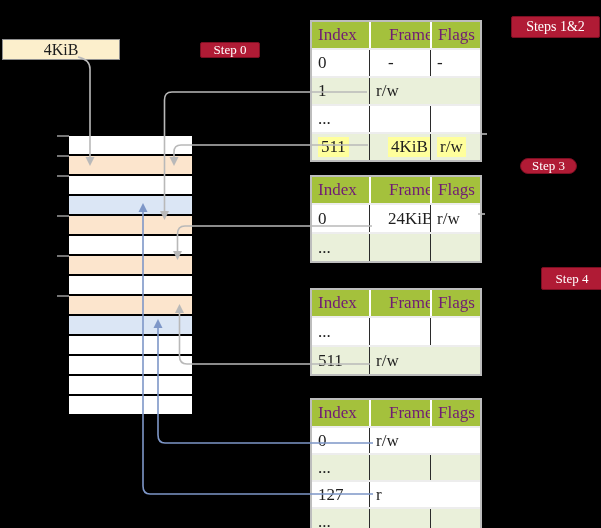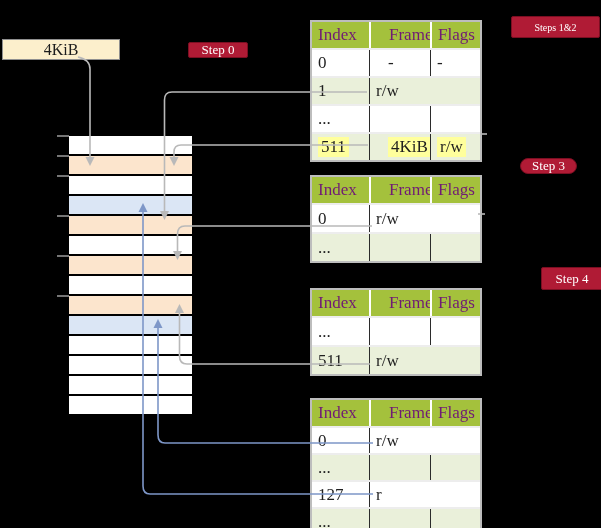--- a/index.html
+++ b/index.html
@@ -7,22 +7,22 @@
     position:relative;width:601px;height:528px;background:#000;
     font-family:"Liberation Serif","DejaVu Serif",serif;overflow:hidden;
   }
   
   .steplabel{
     position:absolute;background:var(--label-red,#b01b35);color:#fff;
     border:1px solid var(--label-border,#7c0e22);border-radius:2px;
     display:flex;align-items:center;justify-content:center;
     font-size:13px;box-sizing:border-box;white-space:nowrap;
   }
-  .step0{left:188px;top:42px;width:60px;height:16px;}
-  .steps12{left:511px;top:16px;width:89px;height:22px;font-size:10px;}
+  .step0{left:200px;top:42px;width:60px;height:16px;}
+  .steps12{left:511px;top:16px;width:89px;height:22px;font-size:14px;}
   .step3{left:520px;top:158px;width:57px;height:16px;border-radius:8px;}
   .step4{left:541px;top:267px;width:62px;height:23px;}
   
   .box4kib{
     position:absolute;left:2px;top:39px;width:118px;height:21px;
     background:var(--box-cream,#fcefcc);border:1px solid #8f8f8f;
     display:flex;align-items:center;justify-content:center;
     font-size:16px;color:#1c1c1c;box-sizing:border-box;
   }
   
@@ -129,20 +129,21 @@
   </div>
 
   <div class="ptable t2">
     <div class="thead">
       <div class="cell c1">Index</div>
       <div class="cell c2">Frame</div>
       <div class="cell c3">Flags</div>
     </div>
     <div class="trow shade-white">
       <div class="cell c1">0</div>
+      <div class="cell c2">24KiB</div>
       <div class="cell c3">r/w</div>
     </div>
     <div class="trow shade-green">
       <div class="cell c1">...</div>
       <div class="cell c2"></div>
       <div class="cell c3"></div>
     </div>
   </div>
 
   <div class="ptable t3">

